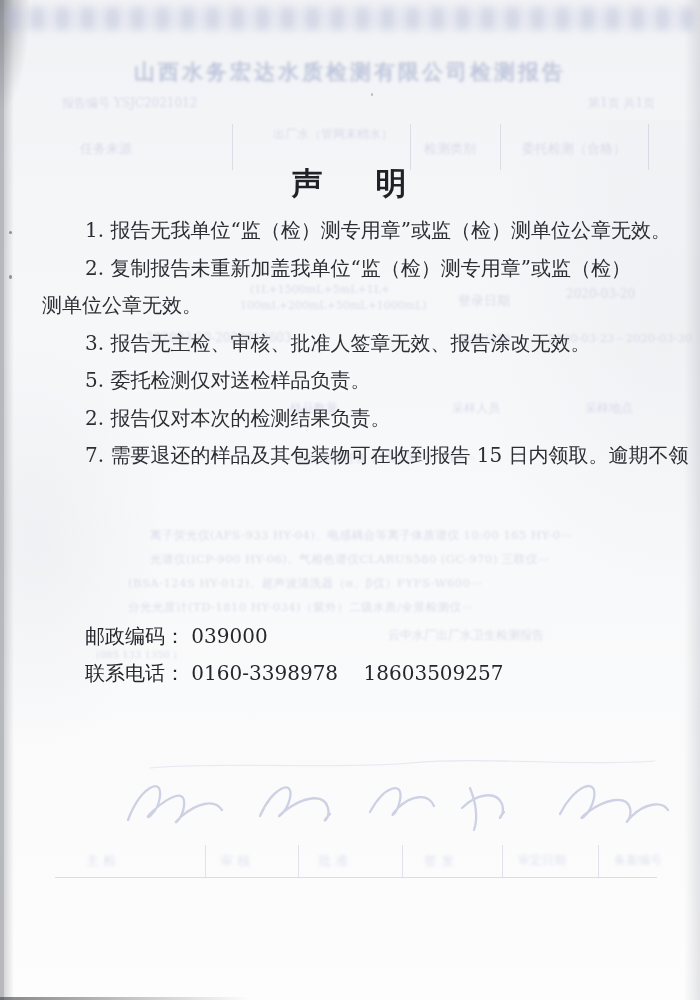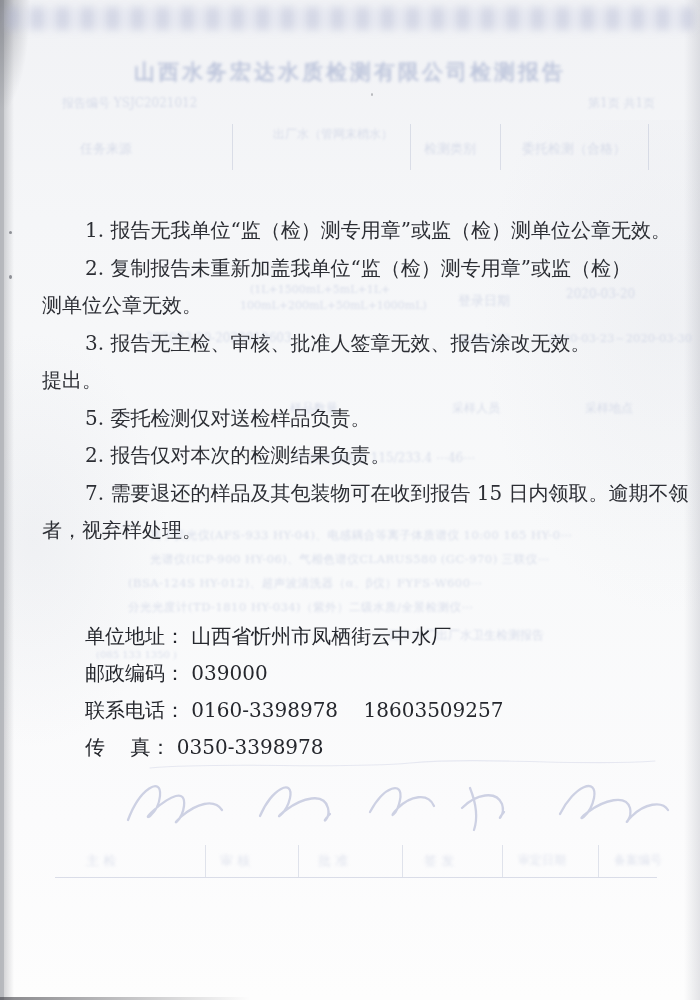--- a/index.html
+++ b/index.html
@@ -149,33 +149,30 @@
     <g stroke="#a9afd0" stroke-width="2.3" fill="none" stroke-linecap="round">
       <path d="M40,10 C120,3 220,12 300,5 C380,-2 470,9 545,3" stroke-width="1.1" opacity=".45"></path>
       <path d="M18,62 C30,30 52,18 50,38 C48,58 28,66 44,52 C60,38 76,30 74,48 C72,64 58,70 72,58 C86,46 104,40 112,52"></path>
       <path d="M150,58 C162,30 184,20 180,40 C176,58 160,64 176,52 C192,40 214,34 218,50 C221,62 208,68 220,56"></path>
       <path d="M260,54 C274,28 294,22 290,42 C287,58 276,62 288,50 C300,38 318,34 324,48"></path>
       <path d="M360,30 C366,45 368,60 364,72 M352,50 C366,36 386,32 392,46 C396,58 384,66 394,54"></path>
       <path d="M450,56 C464,28 488,18 484,40 C480,60 462,66 478,54 C494,42 516,36 520,50 C523,62 510,70 522,58 C534,46 552,42 558,52"></path>
     </g>
   </svg>
 
+  <div class="title">声    明</div>
 
   <div class="stmt">
     <div class="line indent">1. 报告无我单位“监（检）测专用章”或监（检）测单位公章无效。</div>
     <div class="line indent">2. 复制报告未重新加盖我单位“监（检）测专用章”或监（检）</div>
     <div class="line">测单位公章无效。</div>
     <div class="line indent">3. 报告无主检、审核、批准人签章无效、报告涂改无效。</div>
-    <div class="line">提出。</div>
     <div class="line indent">5. 委托检测仅对送检样品负责。</div>
     <div class="line indent">2. 报告仅对本次的检测结果负责。</div>
     <div class="line indent">7. 需要退还的样品及其包装物可在收到报告 15 日内领取。逾期不领</div>
-    <div class="line">者，视弃样处理。</div>
   </div>
 
   <div class="contact">
-    <div class="row"><span>单位地址： </span><span>山西省忻州市凤栖街云中水厂</span></div>
     <div class="row"><span>邮政编码： </span><span>039000</span></div>
     <div class="row"><span>联系电话： </span><span>0160-3398978    18603509257</span></div>
-    <div class="row"><span>传    真： </span><span>0350-3398978</span></div>
   </div>
 
 </div>
 
 </body></html>

